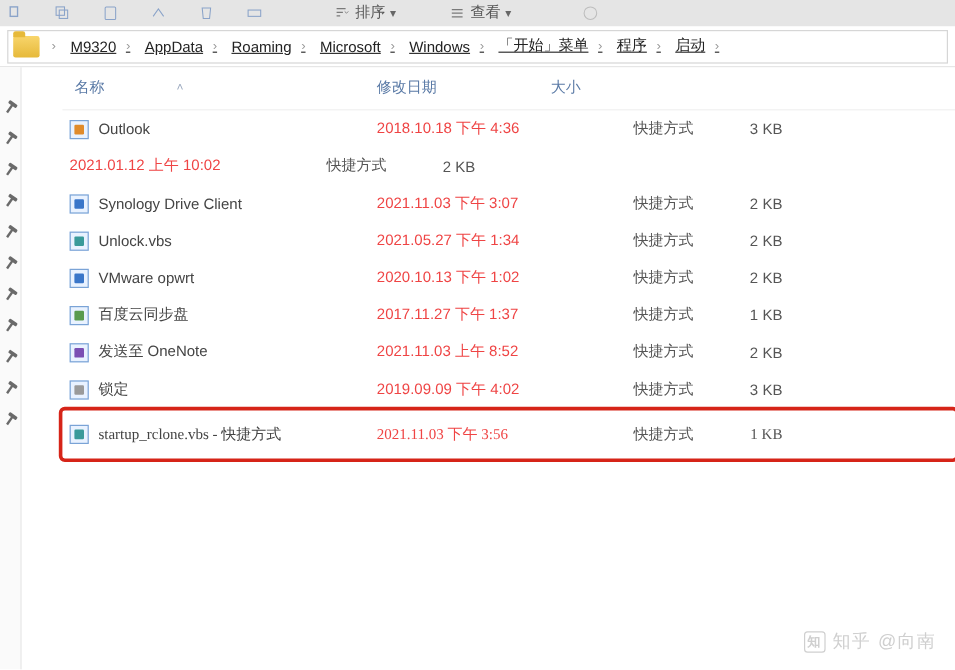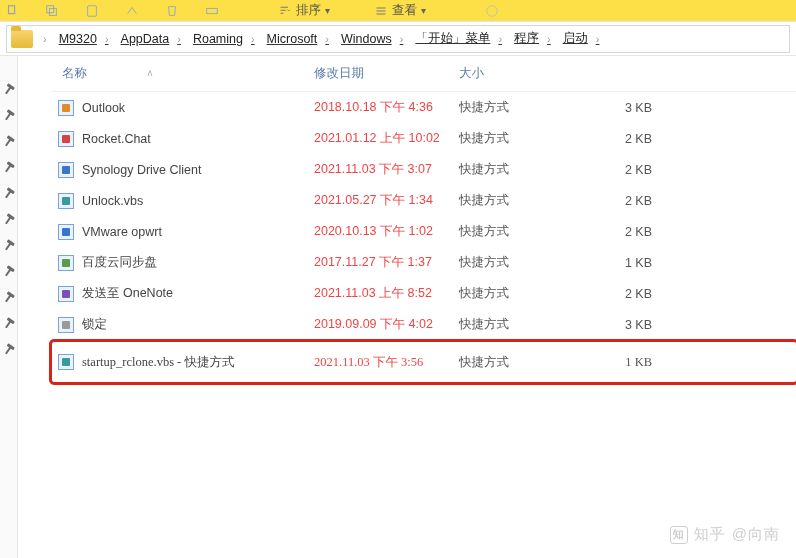--- a/index.html
+++ b/index.html
@@ -9,21 +9,21 @@
     color: #333;
     background: #fff;
     width: 796px;
     height: 558px;
     overflow: hidden;
     position: relative;
   }
   
   .tool-strip {
     height: 22px;
-    background: #fde047;
+    background: #e5e5e5;
     border-bottom: 1px solid #e5e5e5;
     display: flex;
     align-items: center;
     padding: 0 4px;
     gap: 28px;
     color: #7a7a7a;
   }
   .ts-group { display:flex; align-items:center; gap: 24px; }
   .ts-icon { width:16px; height:14px; display:inline-block; }
   .ts-dd { display:flex; align-items:center; gap:4px; font-size:12.5px; color:#555;}
@@ -105,21 +105,21 @@
   .row.hl {
     outline: 3px solid #d62418;
     outline-offset: 0;
     border-radius:2px;
     height:40px;
     margin-top:2px;
     font-family:Liberation Serif, serif;
   }
   .cell-name { width:256px; display:flex; align-items:center; gap:8px;}
   .cell-date { width:145px; color:#ef4444;}
-  .cell-type { width:119px; color:#555;}
+  .cell-type { width:119px; color:#555;text-align:right;}
   .cell-size { width:80px; text-align:right; color:#555; padding-right:6px;}
   .fi {
     width:16px;height:16px;border:1px solid #7aa3d6;background:#e9f2ff;
     position:relative; flex:0 0 16px;
   }
   .fi .dot{position:absolute;width:8px;height:8px;left:3px;top:3px;border-radius:1px;}
   .c-orange{background:#e08b2b;}
   .c-red{background:#d84444;}
   .c-blue{background:#3a76c9;}
   .c-teal{background:#3a9a9a;}
@@ -275,26 +275,20 @@
             <span class="fi">
               <span class="dot c-orange"></span>
             </span>
             <span>Outlook</span>
           </div>
           <div class="cell-date">2018.10.18 下午 4:36</div>
           <div class="cell-type">快捷方式</div>
           <div class="cell-size">3 KB</div>
         </div>
         <div class="row">
-          <div class="cell-name">
-            <span class="fi">
-              <span class="dot c-red"></span>
-            </span>
-            <span>Rocket.Chat</span>
-          </div>
           <div class="cell-date">2021.01.12 上午 10:02</div>
           <div class="cell-type">快捷方式</div>
           <div class="cell-size">2 KB</div>
         </div>
         <div class="row">
           <div class="cell-name">
             <span class="fi">
               <span class="dot c-blue"></span>
             </span>
             <span>Synology Drive Client</span>

